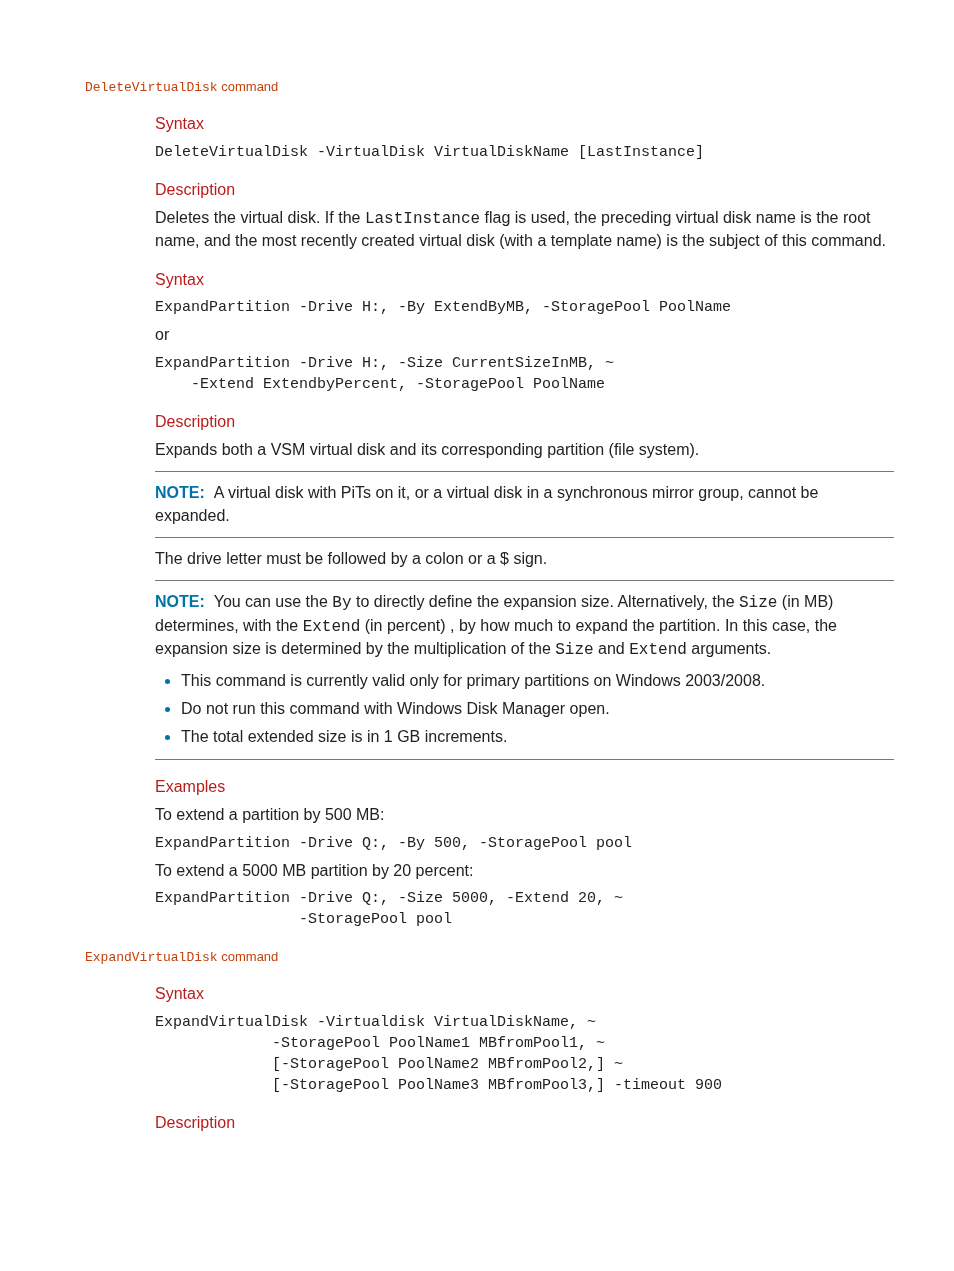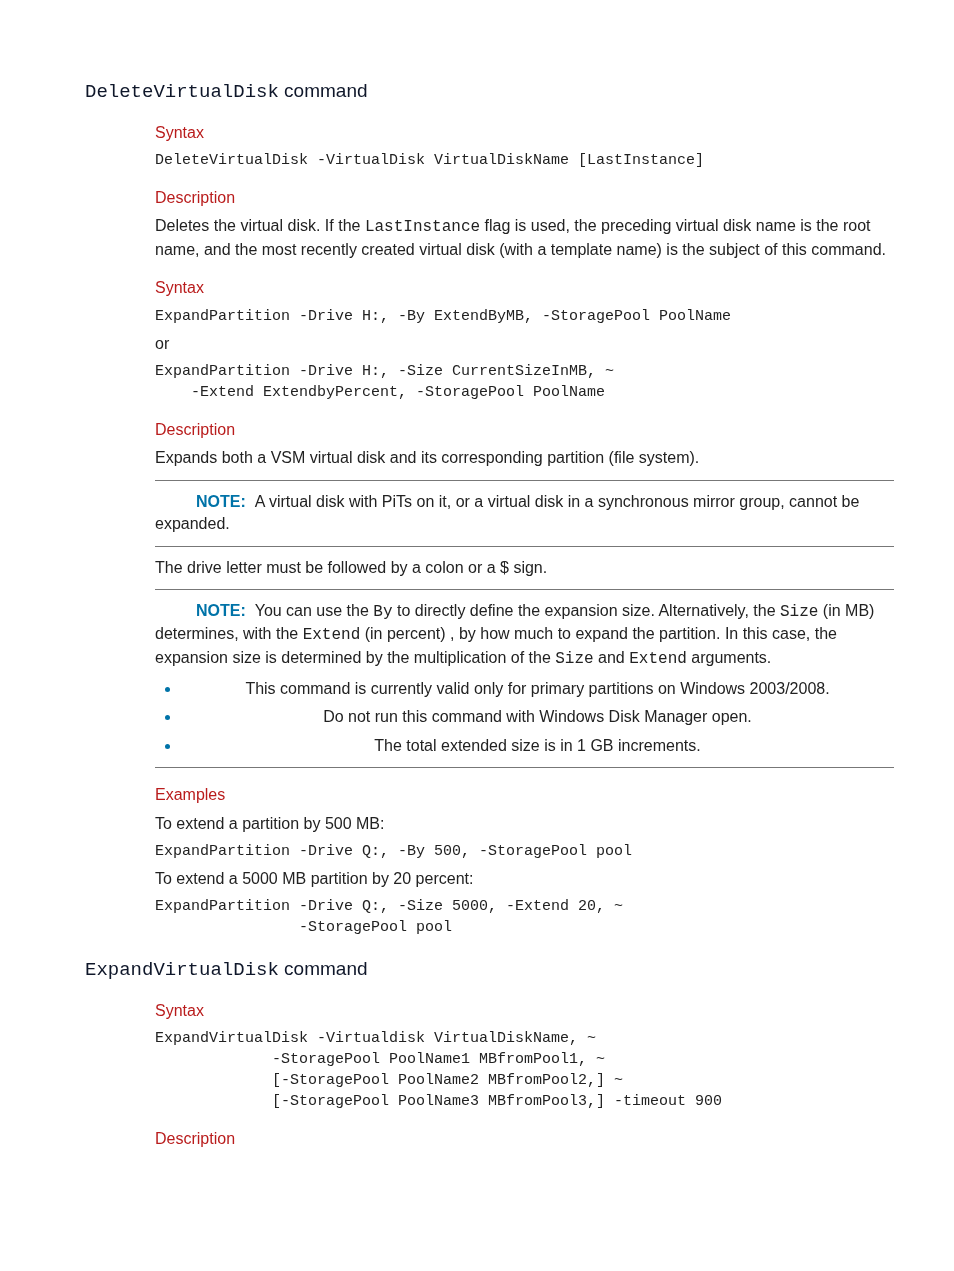--- a/index.html
+++ b/index.html
@@ -6,45 +6,45 @@
     font-family: Arial, Helvetica, sans-serif;
     font-size: 16px;
     line-height: 1.4;
     color: #222;
     margin: 0;
     padding: 60px 60px 40px 85px;
     max-width: 954px;
     box-sizing: border-box;
   }
   .h2 {
-    color: #0f172a;
-    font-size: 19px;
+    color: #c2410c;
+    font-size: 13px;
     font-weight: normal;
     margin: 18px 0 14px 0;
     font-family: Arial, Helvetica, sans-serif;
   }
   .h2 .mono { font-family: "Courier New", Courier, monospace; }
   .h3 {
     color: #b91c1c;
     font-size: 16px;
     font-weight: normal;
     margin: 16px 0 6px 0;
   }
   .indent { margin-left: 70px; }
   .code {
     font-family: Liberation Mono, monospace;
     font-size: 15px;
     white-space: pre;
     margin: 4px 0;
   }
   p { margin: 6px 0; }
-  .note-label { color: #0073a8; font-weight: bold; margin-left: 41px; }
+  .note-label { color: #0073a8; font-weight: bold; }
   hr { border: none; border-top: 1px solid #777; margin: 10px 0; }
   ul { margin: 8px 0; padding-left: 26px; }
-  li { margin: 6px 0; text-align: center; }
+  li { margin: 6px 0; }
   li::marker { color: #0073a8; }
   .inline-mono { font-family: Liberation Mono, monospace; }
 </style>
 </head>
 <body>
 
 <div id="content">
     <div class="h2"><span class="mono">DeleteVirtualDisk</span><span> command</span></div>
     <div class="indent">
       <div class="h3">Syntax</div>

